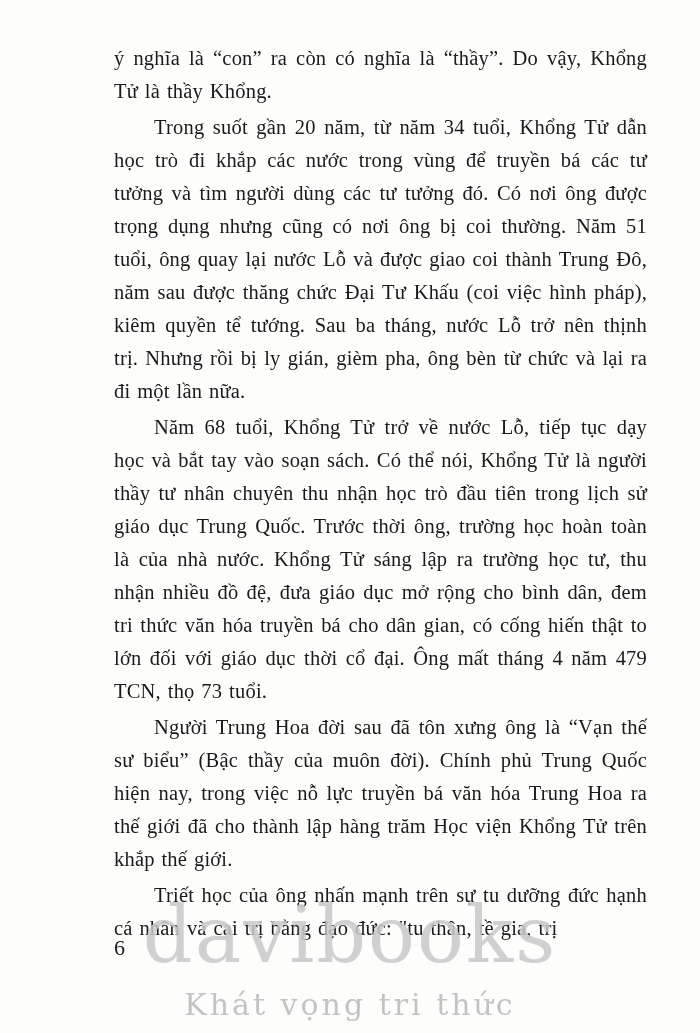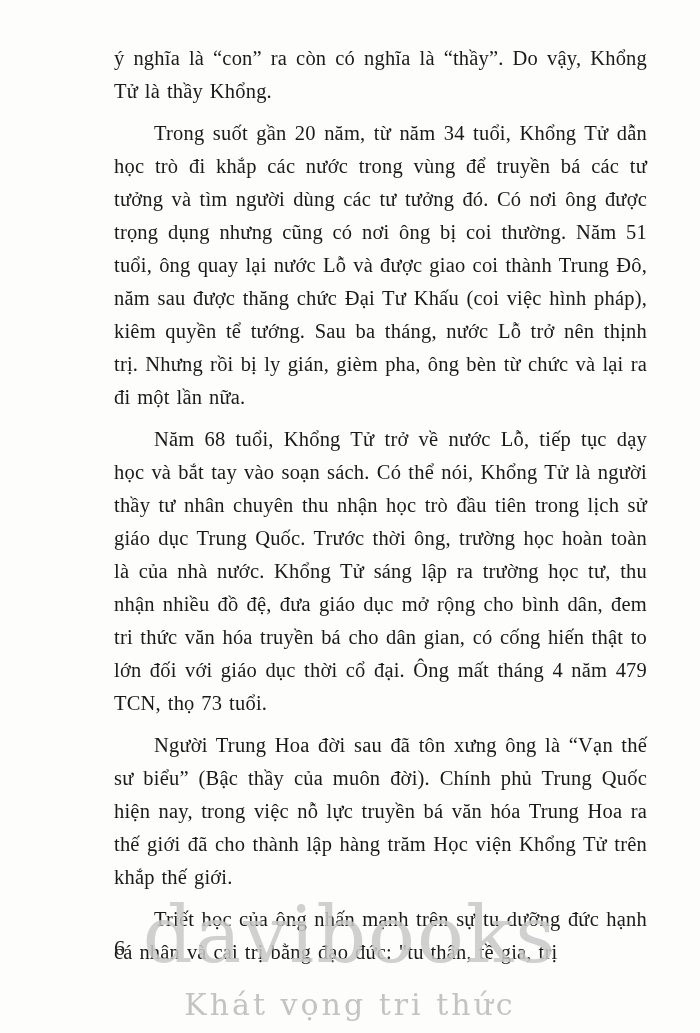--- a/index.html
+++ b/index.html
@@ -29,21 +29,21 @@
     line-height: 33px;
     text-align: justify;
     text-indent: 40px;
     letter-spacing: 0.2px;
     word-spacing: 1.5px;
   }
   .text-block p.no-indent {
     text-indent: 0;
   }
   .text-block p + p {
-    margin-top: 9px;
+    margin-top: 3px;
   }
   .footer {
     position: absolute;
     left: 0;
     bottom: 0;
     width: 700px;
     height: 140px;
   }
   .page-number {
     position: absolute;

